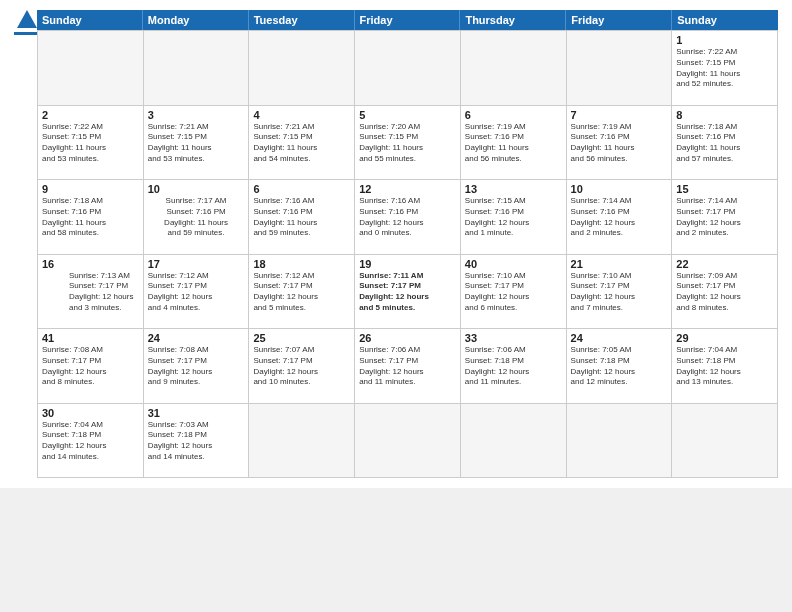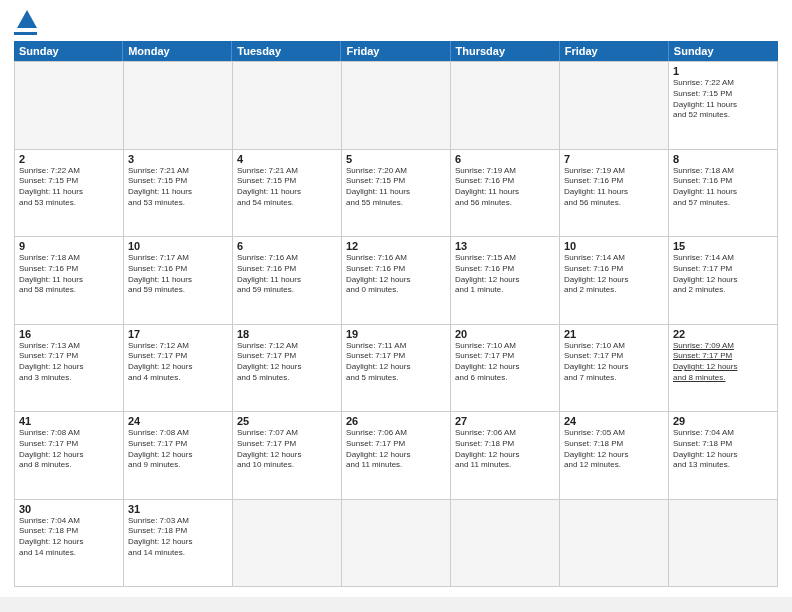--- a/index.html
+++ b/index.html
@@ -5,24 +5,24 @@
     * { box-sizing: border-box; margin: 0; padding: 0; }
     body {
       font-family: Arial, sans-serif;
       background: #f0f0f0;
       width: 792px;
       height: 612px;
       overflow: hidden;
     }
     .page {
       width: 792px;
-      height: 597px;
+      height: 488px;
       background: #fff;
       display: flex;
-      flex-direction: column;
+      flex-direction: row;
       padding: 10px 14px 10px 14px;
     }
     .header {
       display: flex;
       justify-content: space-between;
       align-items: flex-start;
       margin-bottom: 6px;
     }
     .logo {
       display: flex;
@@ -225,21 +225,21 @@
         <div class="cal-row">
           <div class="cal-cell">
             <span class="day-num">9</span>
             <div class="day-info" style="white-space: pre-line;">Sunrise: 7:18 AM
 Sunset: 7:16 PM
 Daylight: 11 hours
 and 58 minutes.</div>
           </div>
           <div class="cal-cell">
             <span class="day-num">10</span>
-            <div class="day-info" style="white-space: pre-line;">Sunrise: 7:17 AM
+            <div class="day-info" style="white-space: pre-line; text-align: center;">Sunrise: 7:17 AM
 Sunset: 7:16 PM
 Daylight: 11 hours
 and 59 minutes.</div>
           </div>
           <div class="cal-cell">
             <span class="day-num">6</span>
             <div class="day-info" style="white-space: pre-line;">Sunrise: 7:16 AM
 Sunset: 7:16 PM
 Daylight: 11 hours
 and 59 minutes.</div>
@@ -269,63 +269,63 @@
             <span class="day-num">15</span>
             <div class="day-info" style="white-space: pre-line;">Sunrise: 7:14 AM
 Sunset: 7:17 PM
 Daylight: 12 hours
 and 2 minutes.</div>
           </div>
         </div>
         <div class="cal-row">
           <div class="cal-cell">
             <span class="day-num">16</span>
-            <div class="day-info" style="white-space: pre-line;">Sunrise: 7:13 AM
+            <div class="day-info" style="white-space: pre-line; margin-left: 27px;">Sunrise: 7:13 AM
 Sunset: 7:17 PM
 Daylight: 12 hours
 and 3 minutes.</div>
           </div>
           <div class="cal-cell">
             <span class="day-num">17</span>
             <div class="day-info" style="white-space: pre-line;">Sunrise: 7:12 AM
 Sunset: 7:17 PM
 Daylight: 12 hours
 and 4 minutes.</div>
           </div>
           <div class="cal-cell">
             <span class="day-num">18</span>
             <div class="day-info" style="white-space: pre-line;">Sunrise: 7:12 AM
 Sunset: 7:17 PM
 Daylight: 12 hours
 and 5 minutes.</div>
           </div>
           <div class="cal-cell">
             <span class="day-num">19</span>
-            <div class="day-info" style="white-space: pre-line;">Sunrise: 7:11 AM
+            <div class="day-info" style="white-space: pre-line; font-weight: bold;">Sunrise: 7:11 AM
 Sunset: 7:17 PM
 Daylight: 12 hours
 and 5 minutes.</div>
           </div>
           <div class="cal-cell">
-            <span class="day-num">20</span>
+            <span class="day-num">40</span>
             <div class="day-info" style="white-space: pre-line;">Sunrise: 7:10 AM
 Sunset: 7:17 PM
 Daylight: 12 hours
 and 6 minutes.</div>
           </div>
           <div class="cal-cell">
             <span class="day-num">21</span>
             <div class="day-info" style="white-space: pre-line;">Sunrise: 7:10 AM
 Sunset: 7:17 PM
 Daylight: 12 hours
 and 7 minutes.</div>
           </div>
           <div class="cal-cell">
             <span class="day-num">22</span>
-            <div class="day-info" style="white-space: pre-line; text-decoration: underline;">Sunrise: 7:09 AM
+            <div class="day-info" style="white-space: pre-line;">Sunrise: 7:09 AM
 Sunset: 7:17 PM
 Daylight: 12 hours
 and 8 minutes.</div>
           </div>
         </div>
         <div class="cal-row">
           <div class="cal-cell">
             <span class="day-num">41</span>
             <div class="day-info" style="white-space: pre-line;">Sunrise: 7:08 AM
 Sunset: 7:17 PM
@@ -347,21 +347,21 @@
 and 10 minutes.</div>
           </div>
           <div class="cal-cell">
             <span class="day-num">26</span>
             <div class="day-info" style="white-space: pre-line;">Sunrise: 7:06 AM
 Sunset: 7:17 PM
 Daylight: 12 hours
 and 11 minutes.</div>
           </div>
           <div class="cal-cell">
-            <span class="day-num">27</span>
+            <span class="day-num">33</span>
             <div class="day-info" style="white-space: pre-line;">Sunrise: 7:06 AM
 Sunset: 7:18 PM
 Daylight: 12 hours
 and 11 minutes.</div>
           </div>
           <div class="cal-cell">
             <span class="day-num">24</span>
             <div class="day-info" style="white-space: pre-line;">Sunrise: 7:05 AM
 Sunset: 7:18 PM
 Daylight: 12 hours

